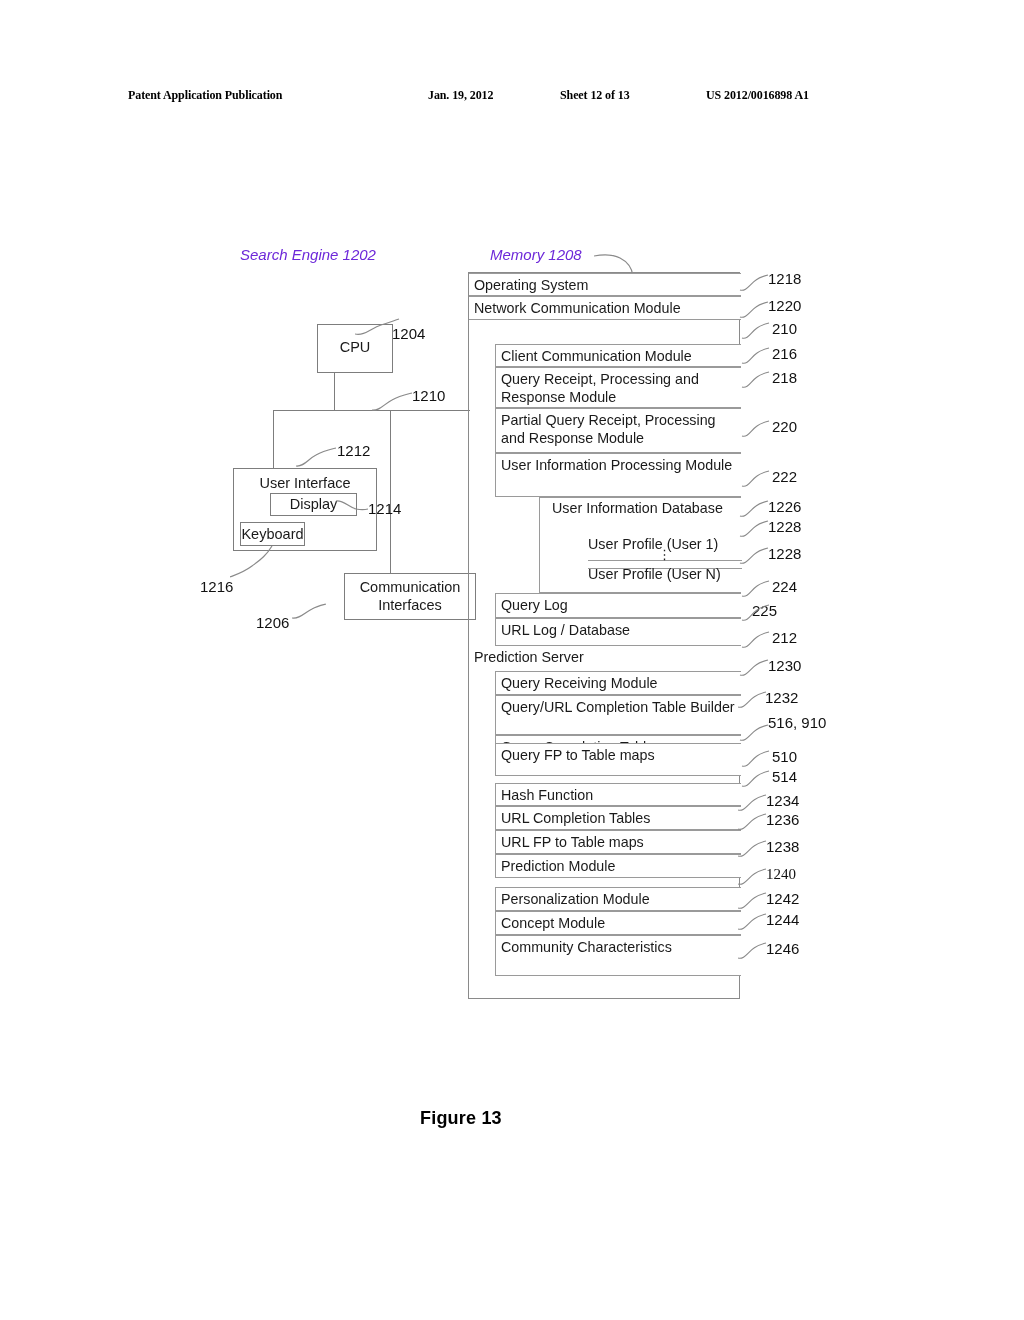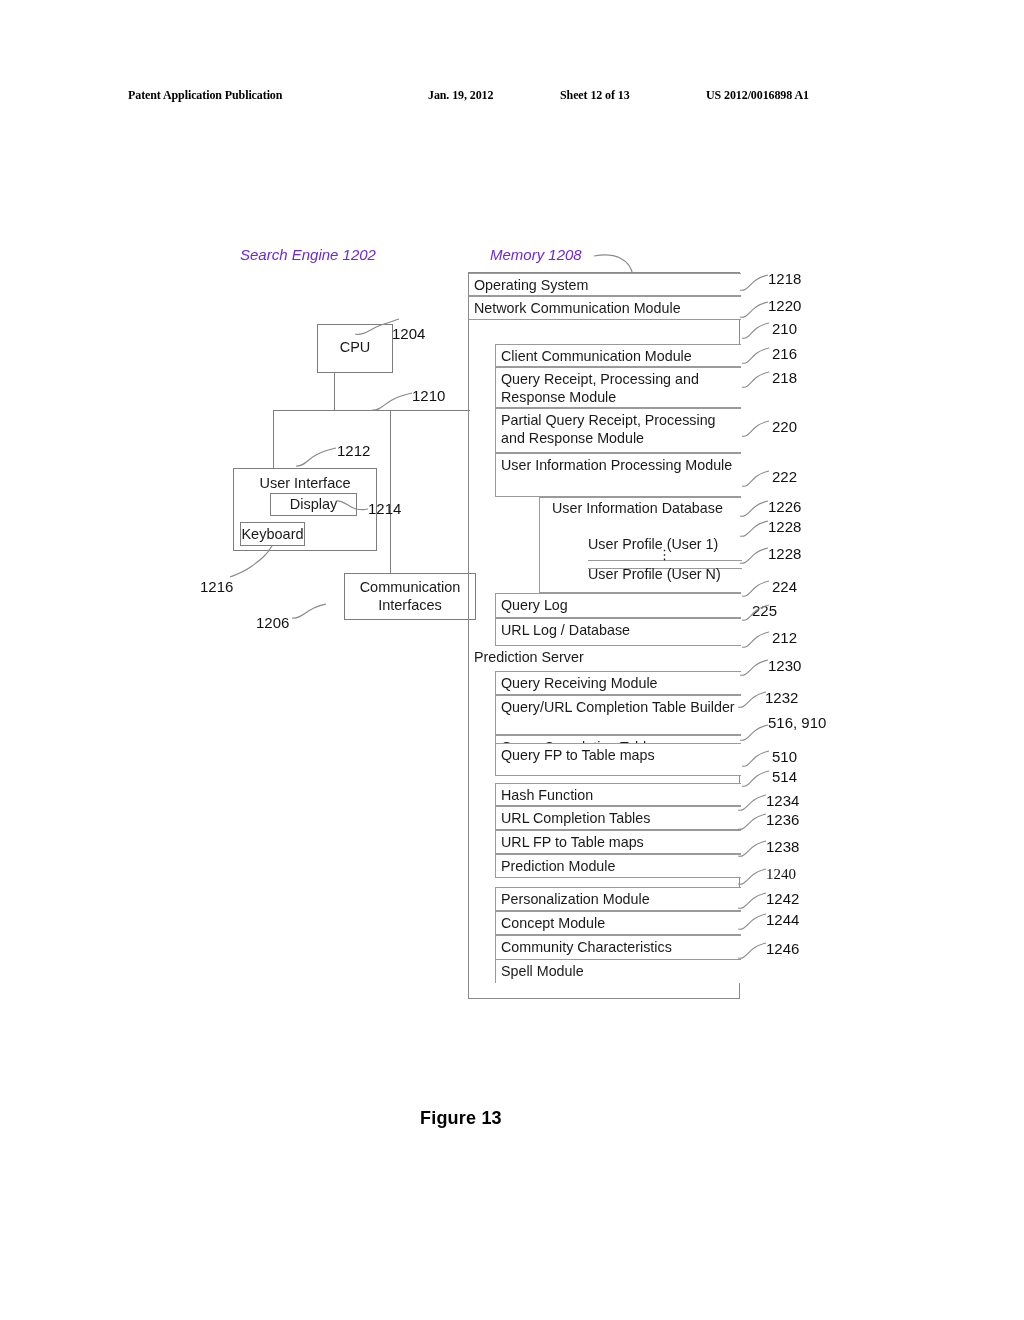--- a/index.html
+++ b/index.html
@@ -232,21 +232,20 @@
     <div class="mrow lvl2" style="top:462px; height:24px;">Query Completion Tables</div>
     <div class="mrow lvl2" style="top:470px; height:33px;">Query FP to Table maps</div>
     <div class="mrow lvl2" style="top:510px; height:23px;">Hash Function</div>
     <div class="mrow lvl2" style="top:533px; height:24px;">URL Completion Tables</div>
     <div class="mrow lvl2" style="top:557px; height:24px;">URL FP to Table maps</div>
     <div class="mrow lvl2" style="top:581px; height:24px;">Prediction Module</div>
 
     <div class="mrow lvl2" style="top:614px; height:24px;">Personalization Module</div>
     <div class="mrow lvl2" style="top:638px; height:24px;">Concept Module</div>
     <div class="mrow lvl2" style="top:662px; height:41px;">Community Characteristics</div>
-    <div class="mrow lvl2" style="top:686px; height:24px; border-bottom:none;">Spell Module</div>
   </div>
 
   <div class="ref" style="left:768px; top:270px;">1218</div>
   <div class="ref" style="left:768px; top:297px;">1220</div>
   <div class="ref" style="left:772px; top:320px;">210</div>
   <div class="ref" style="left:772px; top:345px;">216</div>
   <div class="ref" style="left:772px; top:369px;">218</div>
   <div class="ref" style="left:772px; top:418px;">220</div>
   <div class="ref" style="left:772px; top:468px;">222</div>
   <div class="ref" style="left:768px; top:498px;">1226</div>

